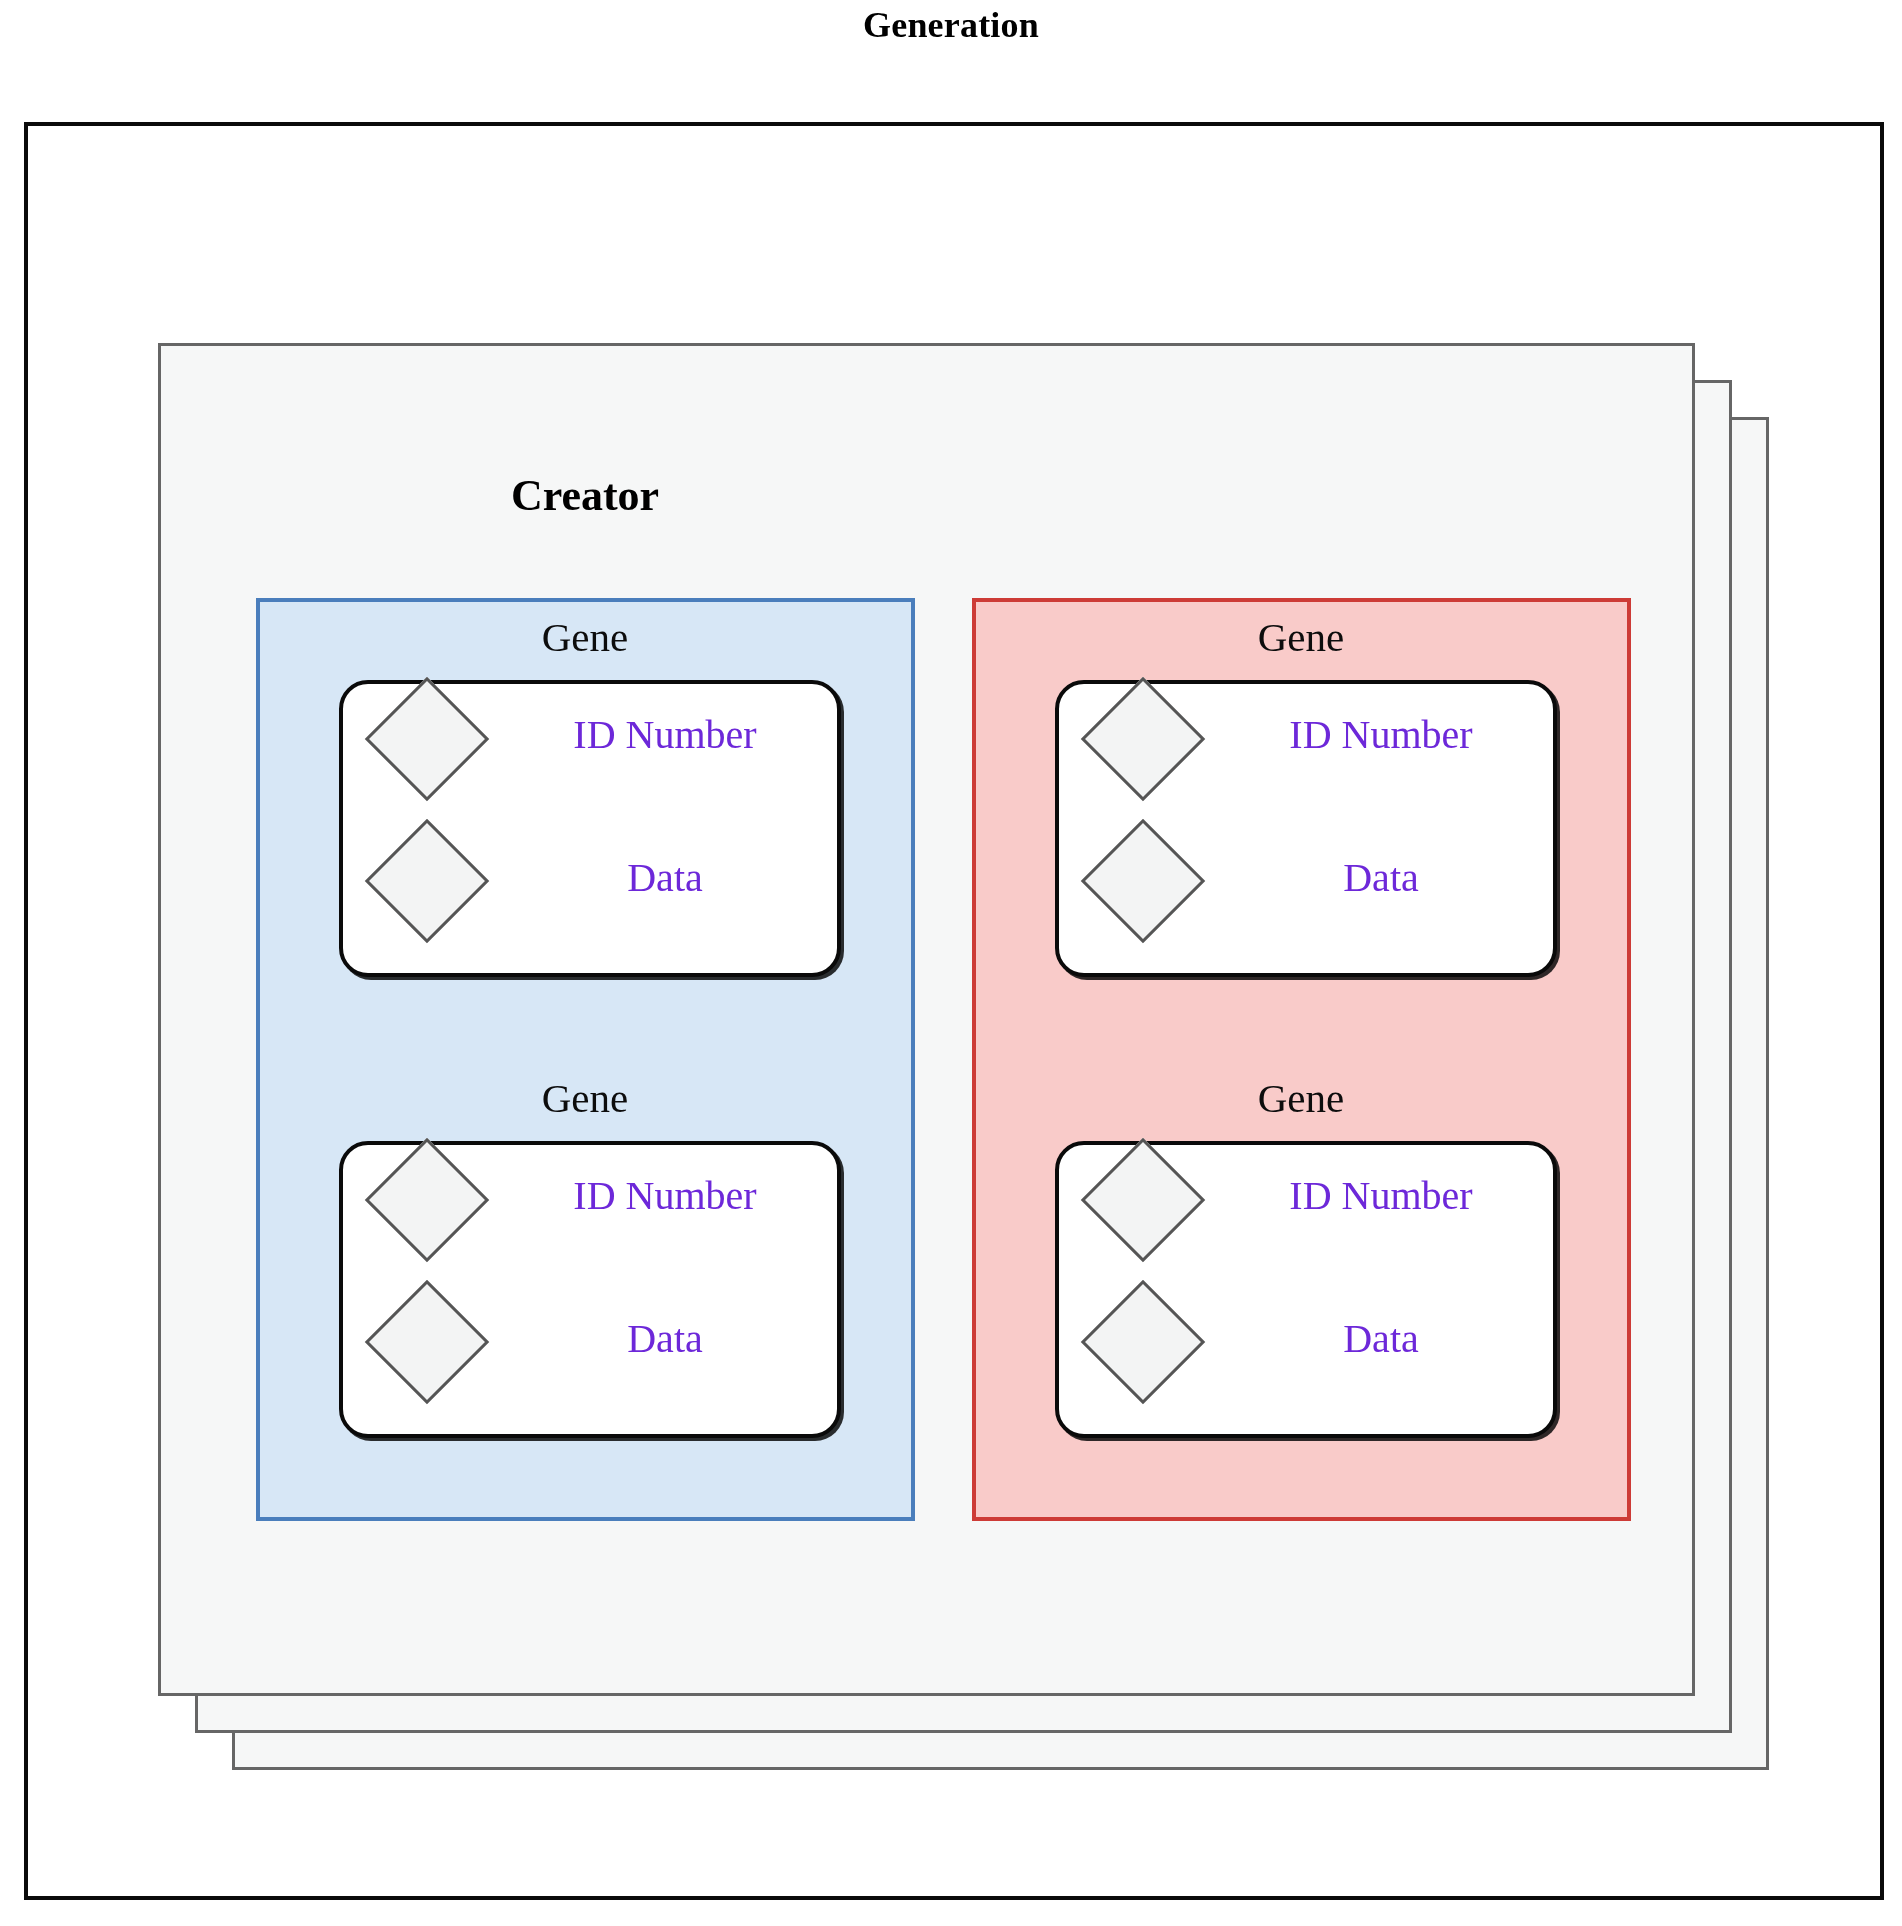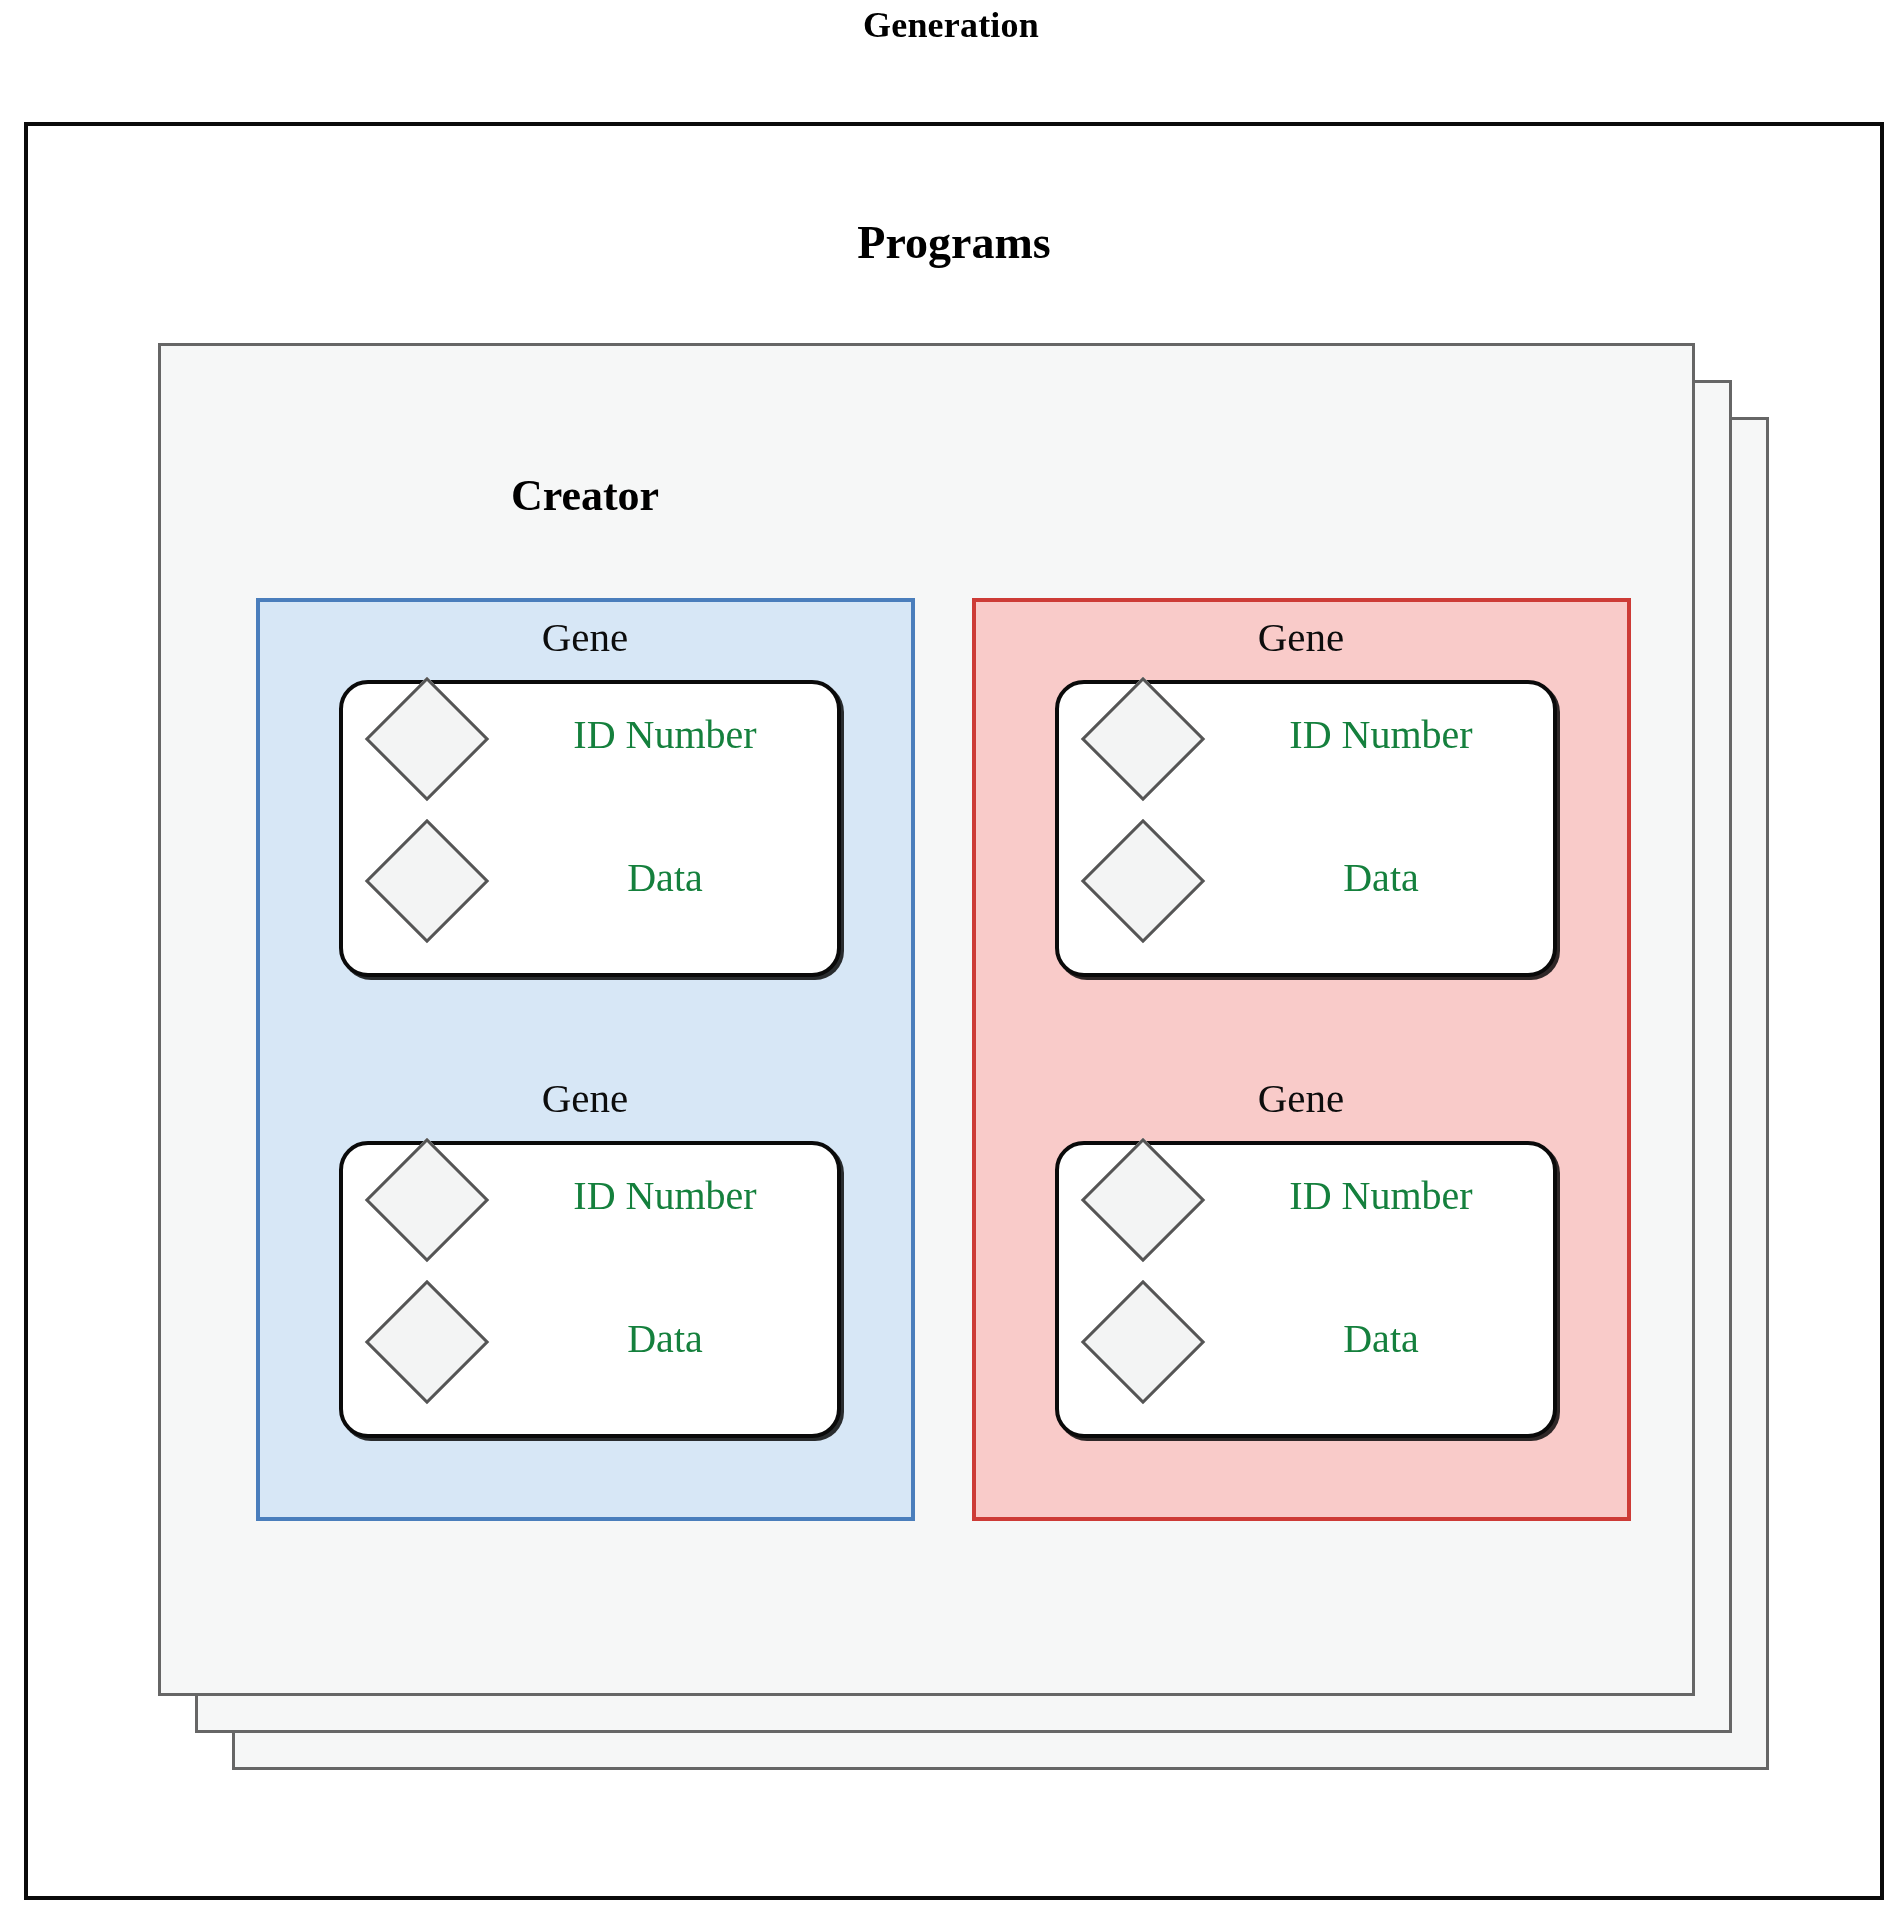--- a/index.html
+++ b/index.html
@@ -204,37 +204,36 @@
 
   .gene-row.row-2 .diamond { top: 5px; }
 
   .field-label {
     position: absolute;
     left: 164px;
     top: 31px;
     width: 317px;
     text-align: center;
     font-size: 40px;
-    color: #15803d;
+    color: #6d28d9;
     line-height: 1;
     white-space: nowrap;
   }
 
   .gene-row.row-2 .field-label { top: 26px; }
 </style>
 </head>
 <body>
 
 <div id="root">
 
   <div class="generation-title">Generation</div>
 
   <div class="generation-frame">
 
-    <div class="programs-title">Programs</div>
 
     <div class="program-stack">
 
       <div class="program-card back-2"></div>
       <div class="program-card back-1"></div>
 
       <div class="program-card front">
 
         <div class="columns">
 

